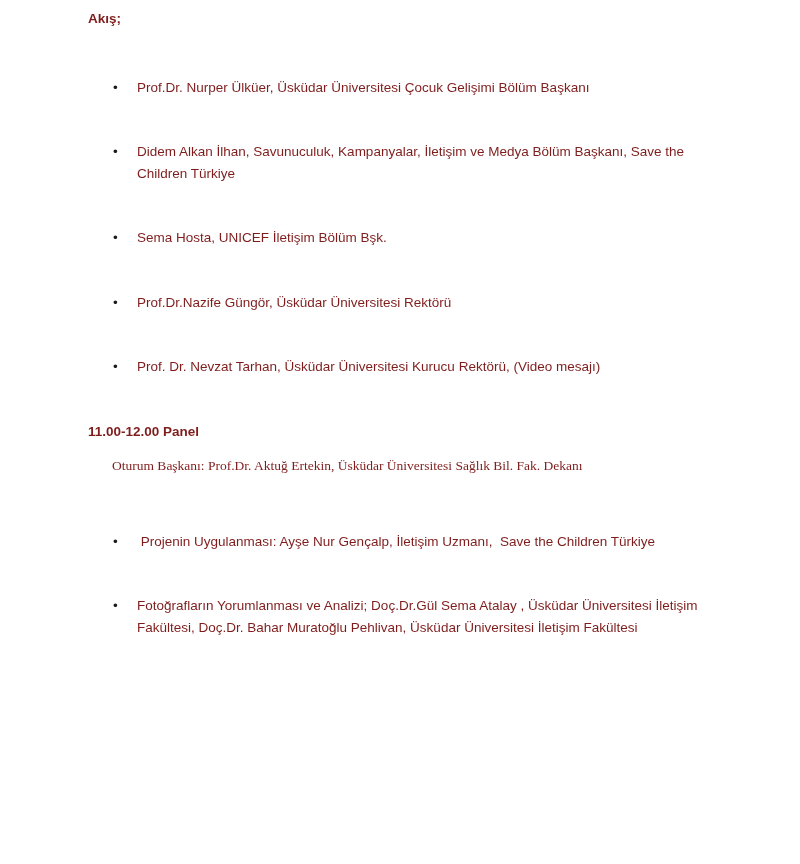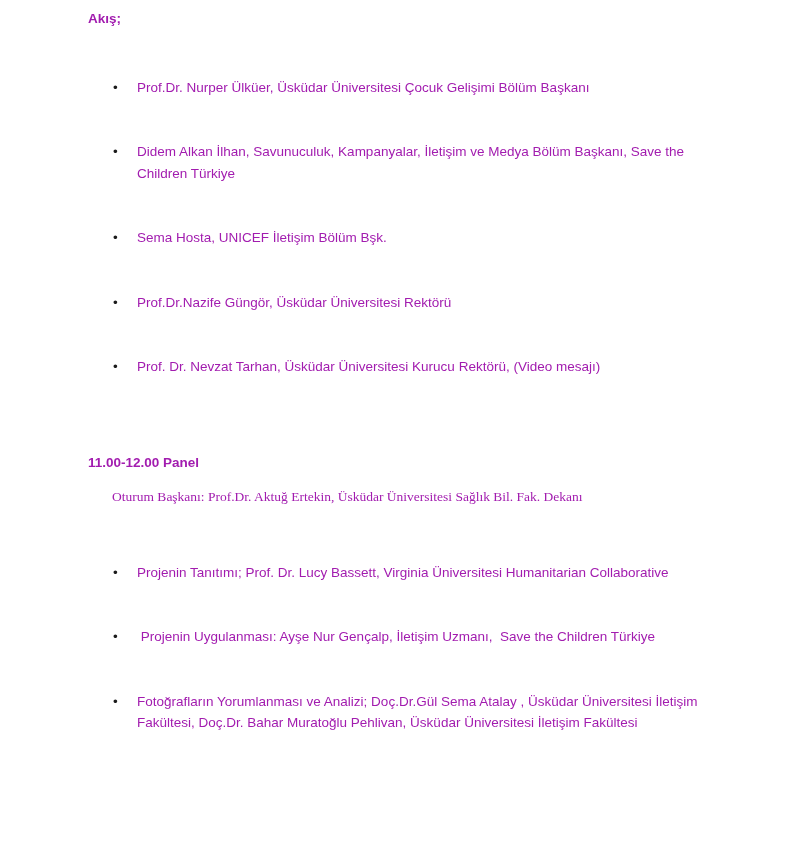--- a/index.html
+++ b/index.html
@@ -9,42 +9,42 @@
   }
   .page {
     position: relative;
     width: 800px;
     height: 864px;
     background: #ffffff;
     overflow: hidden;
     font-family: "Liberation Sans", "DejaVu Sans", sans-serif;
     font-size: 13.5px;
     line-height: 21.5px;
-    color: #a21caf;
+    color: #7f1d1d;
   }
   .content {
     padding: 0 95px 0 88px;
   }
   .content * {
     white-space: pre-wrap; 
   }
   p, h2, ul, li {
     margin: 0;
     padding: 0;
     font-size: 13.5px;
     line-height: 21.5px;
   }
   h2 { font-weight: 700; }
   .flow-label {
     font-weight: 700;
     margin-top: 8px;
   }
   .h-opening   { margin-top: 9px; }
   .list-1      { margin-top: 4px; }
-  .h-panel     { margin-top: 31px; }
+  .h-panel     { }
   .moderator   { margin-top: 13px; margin-left: 24px; font-family: Liberation Serif, serif; }
   .list-2      { margin-top: 11px; }
   ul {
     list-style: none;
     padding-left: 49px;
   }
   li {
     position: relative;
   }
   li::before {
@@ -73,21 +73,20 @@
       <li>Sema Hosta, UNICEF İletişim Bölüm Bşk.</li>
       <li>Prof.Dr.Nazife Güngör, Üsküdar Üniversitesi Rektörü</li>
       <li>Prof. Dr. Nevzat Tarhan, Üsküdar Üniversitesi Kurucu Rektörü, (Video mesajı)</li>
     </ul>
 
     <h2 class="h-panel">11.00-12.00 Panel</h2>
 
     <p class="moderator">Oturum Başkanı: Prof.Dr. Aktuğ Ertekin, Üsküdar Üniversitesi Sağlık Bil. Fak. Dekanı</p>
 
     <ul class="list-2">
-      <li>Projenin Tanıtımı; Prof. Dr. Lucy Bassett, Virginia Üniversitesi Humanitarian Collaborative</li>
       <li> Projenin Uygulanması: Ayşe Nur Gençalp, İletişim Uzmanı,  Save the Children Türkiye</li>
       <li>Fotoğrafların Yorumlanması ve Analizi; Doç.Dr.Gül Sema Atalay , Üsküdar Üniversitesi İletişim Fakültesi, Doç.Dr. Bahar Muratoğlu Pehlivan, Üsküdar Üniversitesi İletişim Fakültesi</li>
       
     </ul>
 
   </div>
 
 </div>
 
 </body></html>

